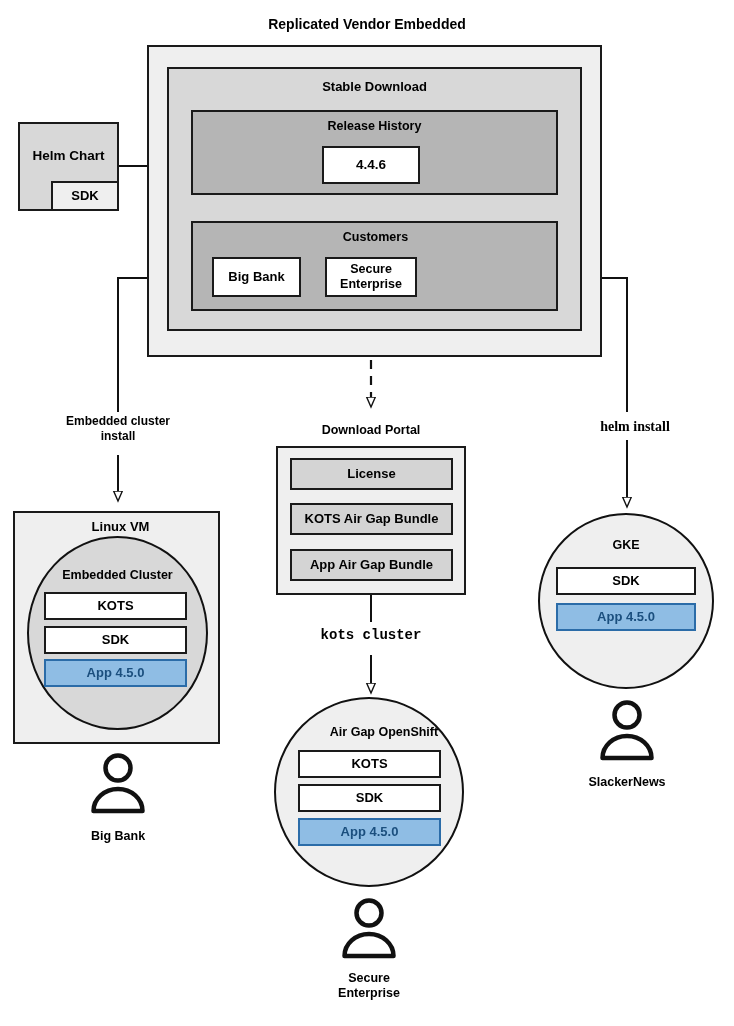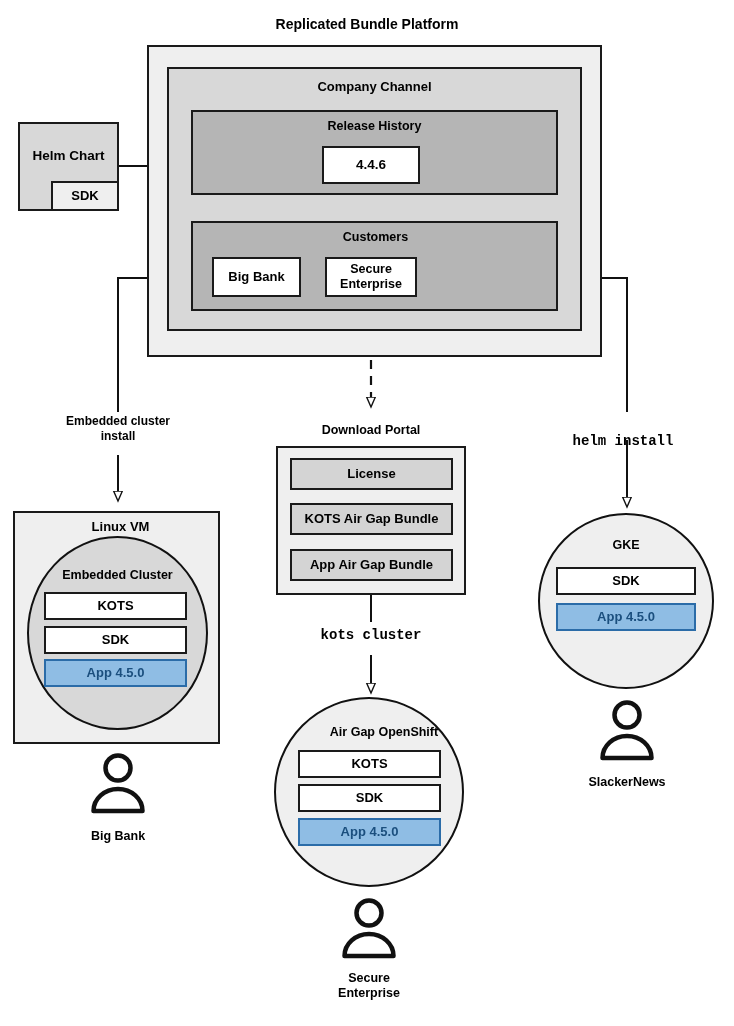--- a/index.html
+++ b/index.html
@@ -55,34 +55,34 @@
       <path d="M535,278 L627,278 L627,412" stroke="#111" stroke-width="2" fill="none"></path>
       <path d="M627,440 L627,506" stroke="#111" stroke-width="2" fill="none" marker-end="url(#arrowOpen)"></path>
     </g>
 
     <g>
       <path d="M371,595 L371,622" stroke="#111" stroke-width="2" fill="none"></path>
       <path d="M371,655 L371,692" stroke="#111" stroke-width="2" fill="none" marker-end="url(#arrowOpen)"></path>
     </g>
   </svg>
 
-  <div class="lbl" style="left:167px;top:16px;width:400px;font-size:14px;">Replicated Bundle Platform</div>
+  <div class="lbl" style="left:167px;top:16px;width:400px;font-size:14px;">Replicated Vendor Embedded</div>
 
   <div class="box f-mid" style="left:18px;top:122px;width:101px;height:89px;font-size:13.5px;
               align-items:center;justify-content:center;">
     <span style="position:relative;top:-10px;">Helm Chart</span>
   </div>
   <div class="box f-light" style="left:51px;top:181px;width:68px;height:30px;font-size:13px;">
     <span>SDK</span>
   </div>
 
   <div class="box f-light" style="left:147px;top:45px;width:455px;height:312px;display:block;"></div>
 
   <div class="box f-mid" style="left:167px;top:67px;width:415px;height:264px;display:block;"></div>
-  <div class="tcap" style="left:167px;top:79px;width:415px;font-size:13px;">Company Channel</div>
+  <div class="tcap" style="left:167px;top:79px;width:415px;font-size:13px;">Stable Download</div>
 
   <div class="box f-dark" style="left:191px;top:110px;width:367px;height:85px;display:block;"></div>
   <div class="tcap" style="left:191px;top:119px;width:367px;font-size:12.5px;">Release History</div>
 
   <div class="box f-white" style="left:322px;top:146px;width:98px;height:38px;font-size:13.5px;">
     <span>4.4.6</span>
   </div>
 
   <div class="box f-dark" style="left:191px;top:221px;width:367px;height:90px;display:block;"></div>
   <div class="tcap" style="left:191px;top:230px;width:369px;font-size:12.5px;">Customers</div>
@@ -95,22 +95,22 @@
     <span>Enterprise</span>
   </div>
 
   <div class="lbl" style="left:33px;top:414px;width:170px;font-size:12px;">
     <div>Embedded cluster</div>
     <div>install</div>
   </div>
 
   <div class="lbl" style="left:286px;top:423px;width:170px;font-size:12.5px;">Download Portal</div>
 
-  <div class="lbl" style="left:543px;top:418px;width:160px;font-size:14px;
-              font-family:Liberation Mono, monospace;margin-top:15px;">helm install</div>
+  <div class="lbl" style="left:555px;top:418px;width:160px;font-size:14px;
+              font-family:Liberation Serif, serif;">helm install</div>
 
   <div class="lbl" style="left:291px;top:627px;width:160px;font-size:14px;
               font-family:'Liberation Mono',monospace;">kots cluster</div>
 
   <div class="box f-light" style="left:13px;top:511px;width:207px;height:233px;display:block;"></div>
   <div class="tcap" style="left:13px;top:519px;width:215px;font-size:13px;">Linux VM</div>
 
   <div class="circ f-mid" style="left:27px;top:536px;width:181px;height:194px;"></div>
   <div class="tcap" style="left:27px;top:568px;width:181px;font-size:12.5px;">Embedded Cluster</div>
 

